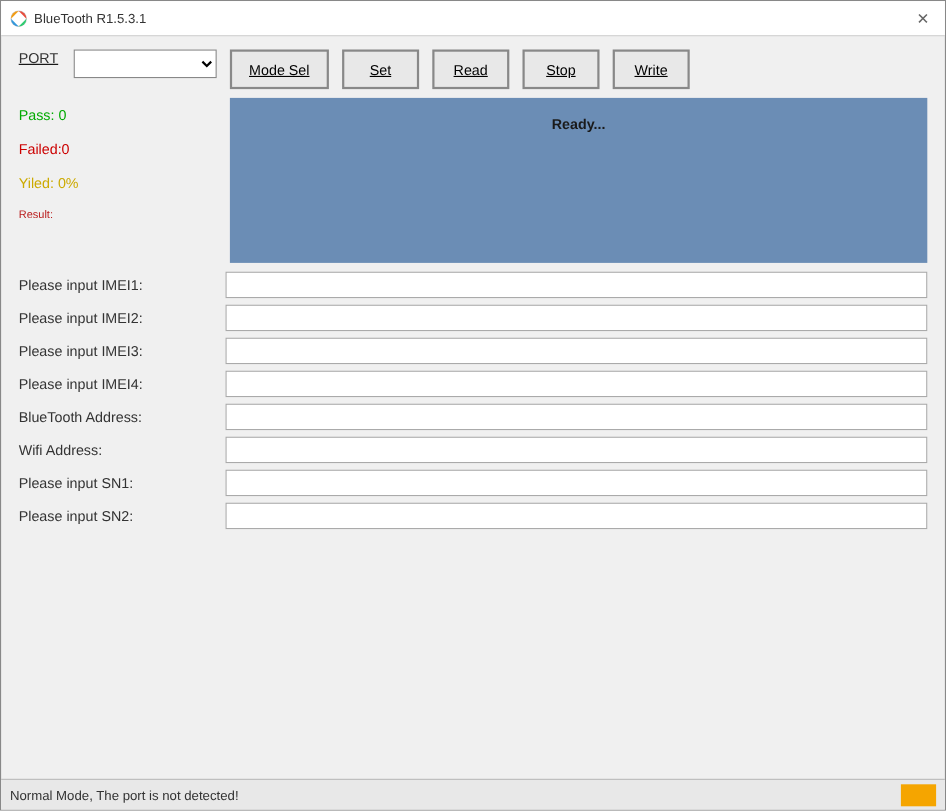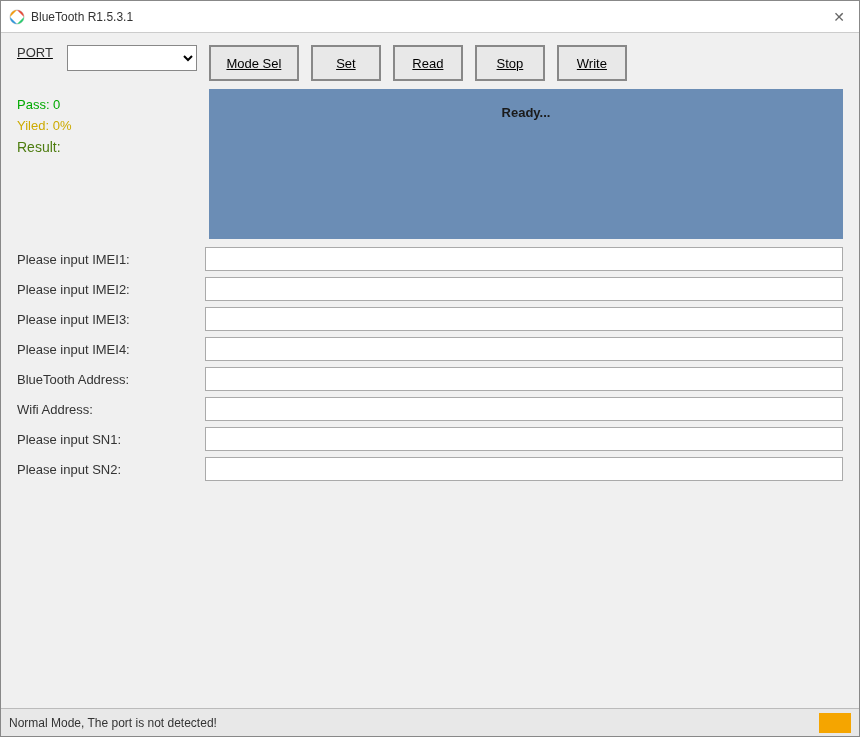--- a/index.html
+++ b/index.html
@@ -107,29 +107,29 @@
 
     .middle-section {
       display: flex;
       gap: 12px;
       flex-shrink: 0;
     }
 
     .stats-panel {
       display: flex;
       flex-direction: column;
-      gap: 6px;
+      gap: 16px;
       min-width: 180px;
       padding-top: 8px;
     }
 
     .stat-pass { color: #00aa00; font-size: 13px; }
     .stat-failed { color: #cc0000; font-size: 13px; }
     .stat-yield { color: #ccaa00; font-size: 13px; }
-    .stat-result { color: #4d7c0f; font-size: 14px; }
+    .stat-result { color: #b91c1c; font-size: 10px; }
 
     .display-area {
       flex: 1;
       background: #6b8db5;
       min-height: 150px;
       display: flex;
       align-items: flex-start;
       justify-content: center;
       padding: 12px;
     }
@@ -222,20 +222,21 @@
       <button class="toolbar-btn">Set</button>
       <button class="toolbar-btn">Read</button>
       <button class="toolbar-btn">Stop</button>
       <button class="toolbar-btn">Write</button>
     </div>
 
     <div class="middle-section">
 
       <div class="stats-panel">
         <div class="stat-pass">Pass:  0</div>
+        <div class="stat-failed">Failed:0</div>
         <div class="stat-yield">Yiled: 0%</div>
         <div class="stat-result">Result:</div>
       </div>
 
       <div class="display-area">
         <span class="display-text">Ready...</span>
       </div>
     </div>
 
     <div class="fields-section">

